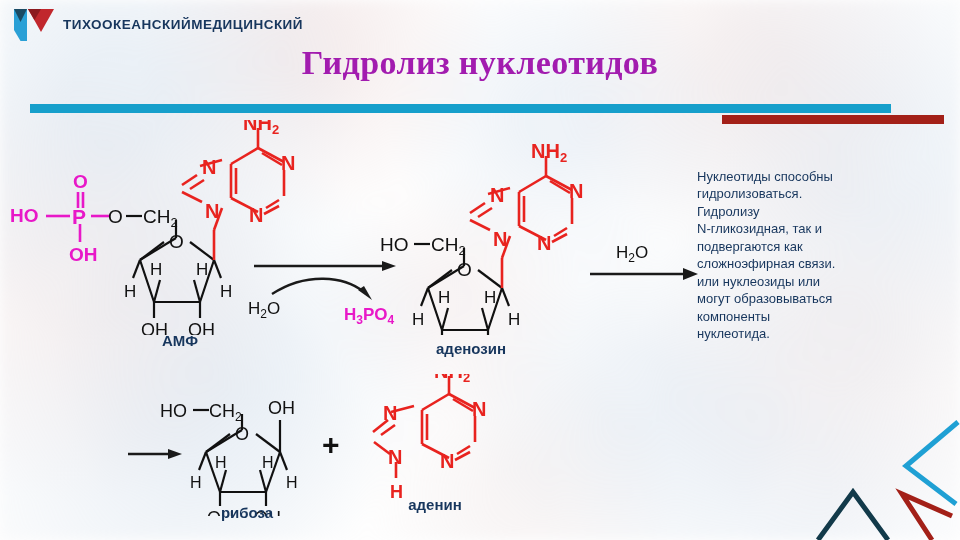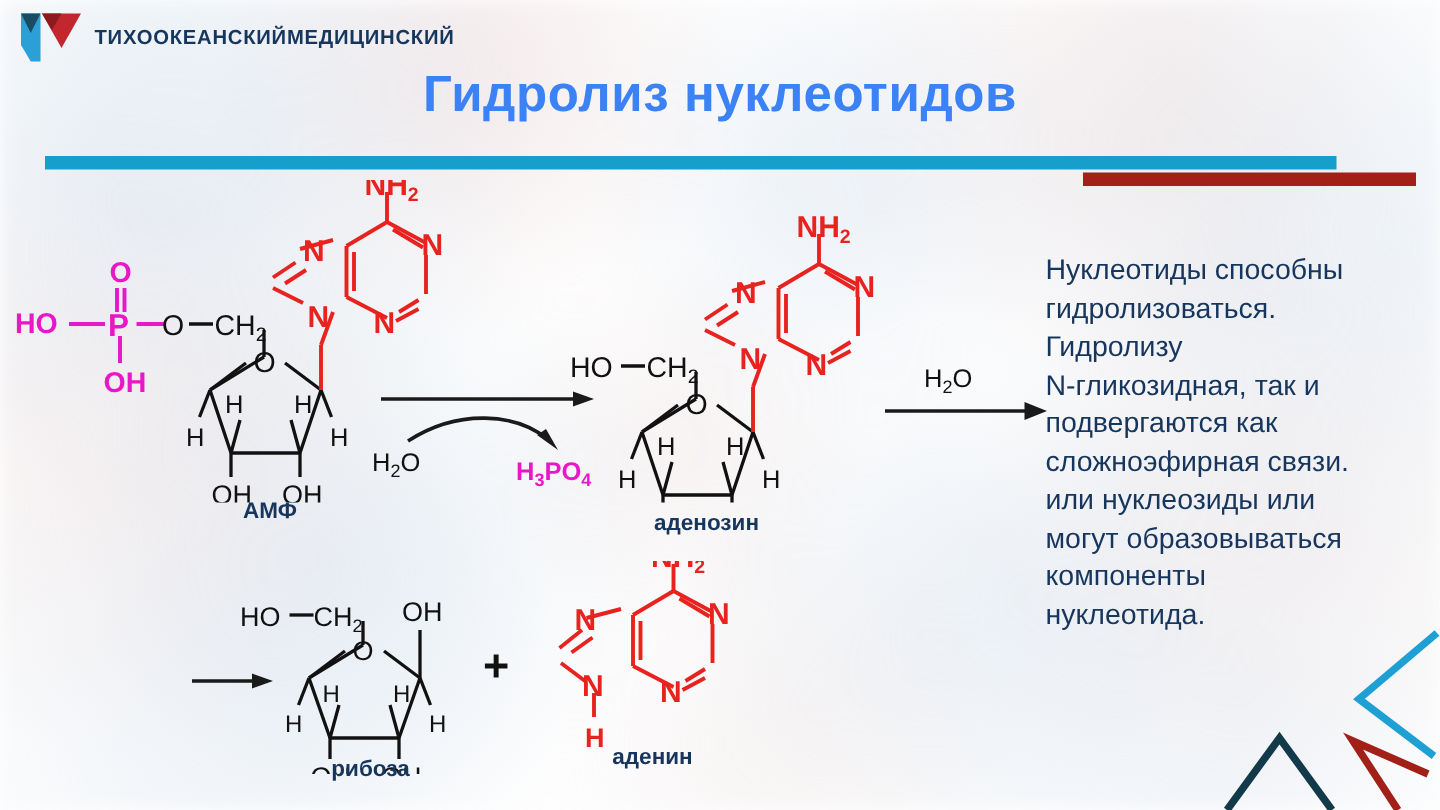--- a/index.html
+++ b/index.html
@@ -37,22 +37,22 @@
   .logo-mark{width:42px;height:34px;flex:0 0 auto;}
   .logo-text{display:flex;flex-direction:row;line-height:1.02;}
   .logo-text span{
     font-family:"Liberation Sans", sans-serif;
     font-weight:bold;font-size:13.5px;letter-spacing:.5px;color:#17365d;
   }
 
   
   .title{
     position:absolute;left:0;right:0;top:44px;text-align:center;
-    font-family:Liberation Sans, sans-serif;
-    font-weight:bold;font-size:34px;color:#3b82f6;letter-spacing:.4px;
+    font-family:Liberation Serif, serif;
+    font-weight:bold;font-size:34px;color:#a21caf;letter-spacing:.4px;
   }
 
   
   .bar-cyan{position:absolute;left:30px;top:104px;width:861px;height:9px;background:#169fcb;}
   .bar-red{position:absolute;left:722px;top:115px;width:222px;height:9px;background:#a32018;}
 
   
   .deco{position:absolute;right:0;bottom:0;width:160px;height:140px;pointer-events:none;}
 
   
@@ -60,21 +60,21 @@
   .lbl{
     position:absolute;text-align:center;
     font-family:"Liberation Sans", sans-serif;
     font-weight:bold;font-size:15px;color:#17365d;white-space:nowrap;
   }
 
   
   .textblock{
     position:absolute;left:697px;top:168px;width:252px;
     font-family:"Liberation Sans", sans-serif;
-    font-size:19px;line-height:1.345;color:#17365d;
+    font-size:13px;line-height:1.345;color:#17365d;
   }
   .textblock p{margin:0;}
 
   .plus{
     position:absolute;left:322px;top:428px;
     font-family:"Liberation Sans", sans-serif;
     font-weight:bold;font-size:30px;color:#111;
   }
 </style>
 </head>

